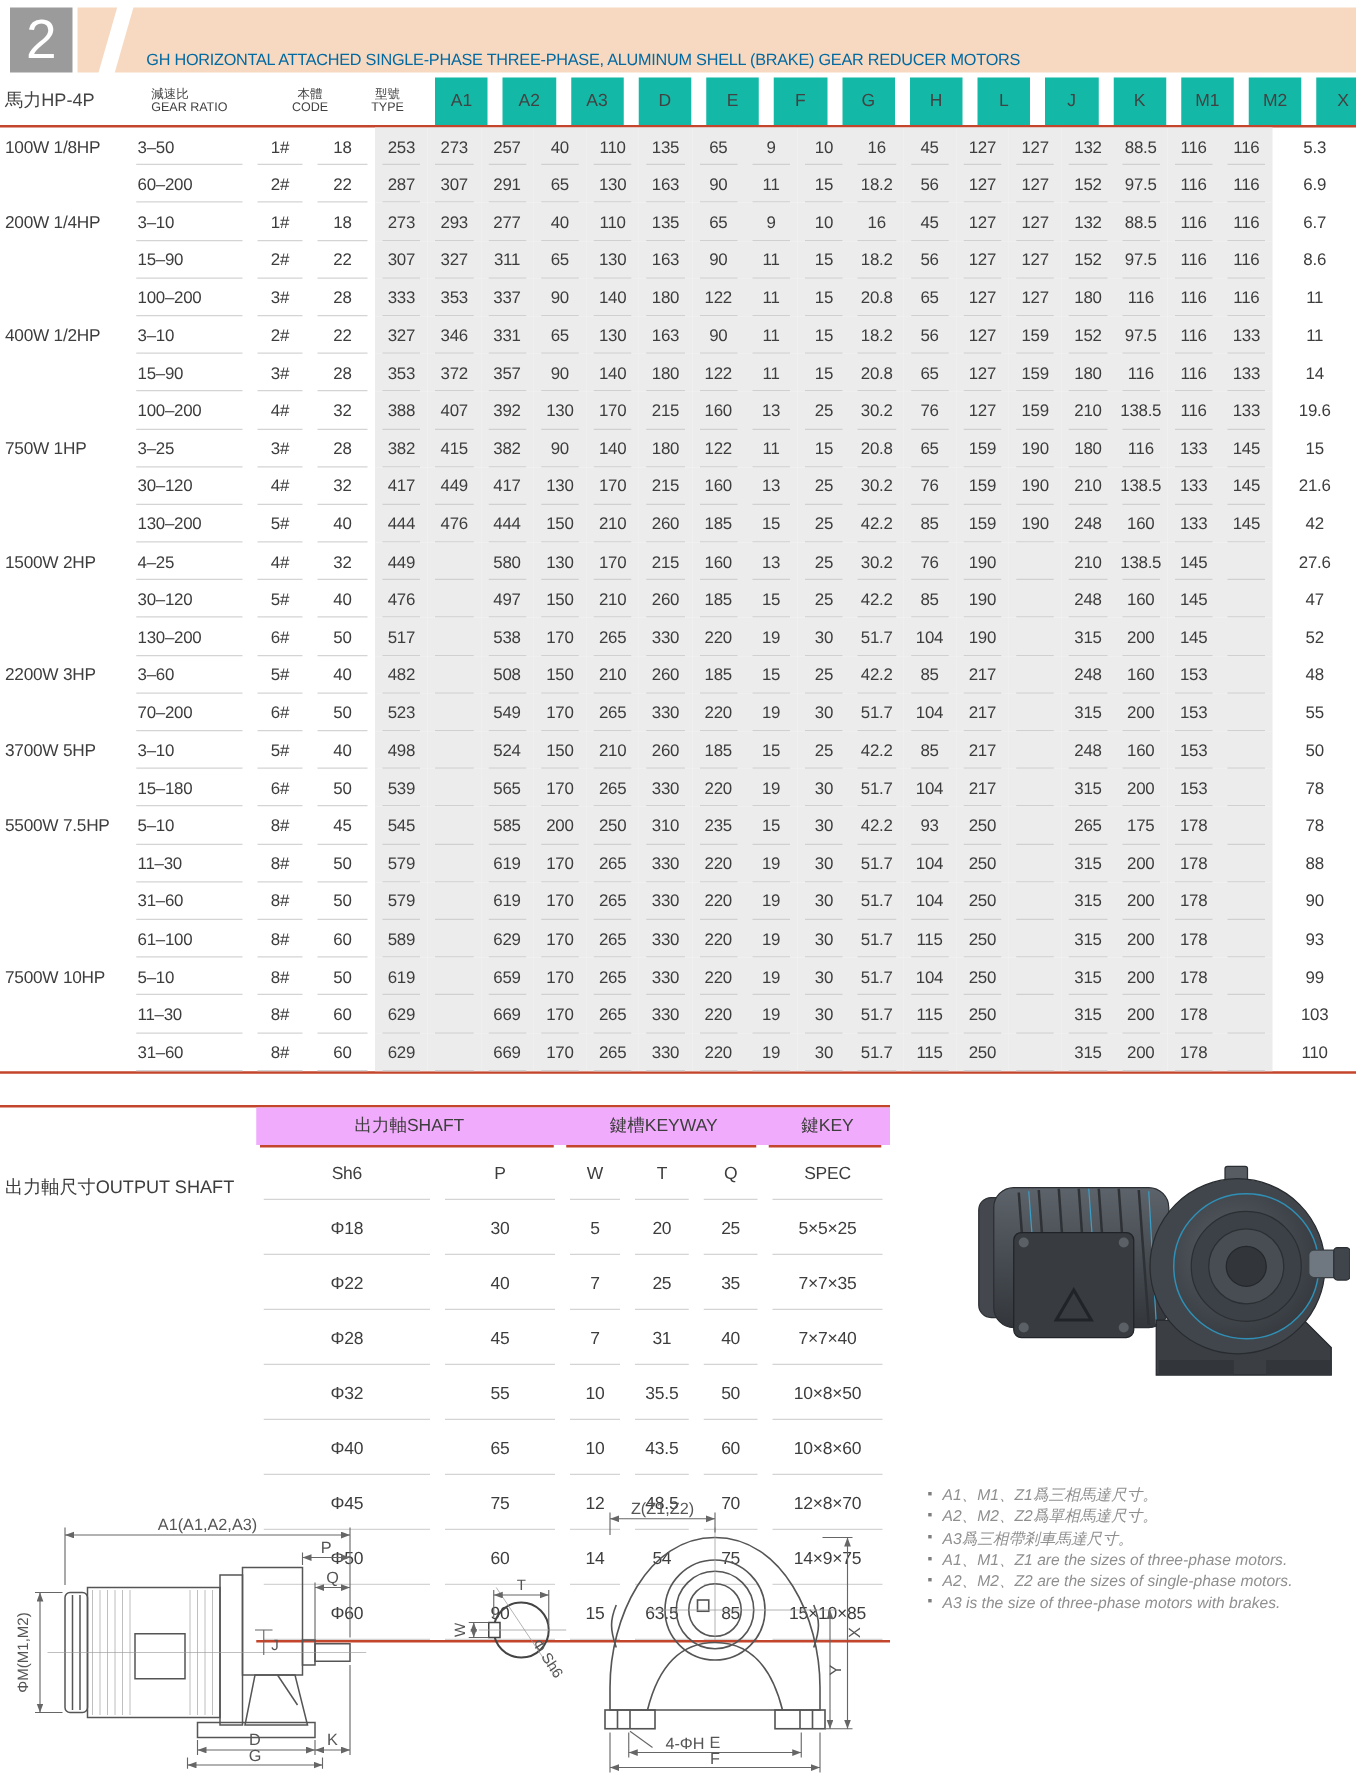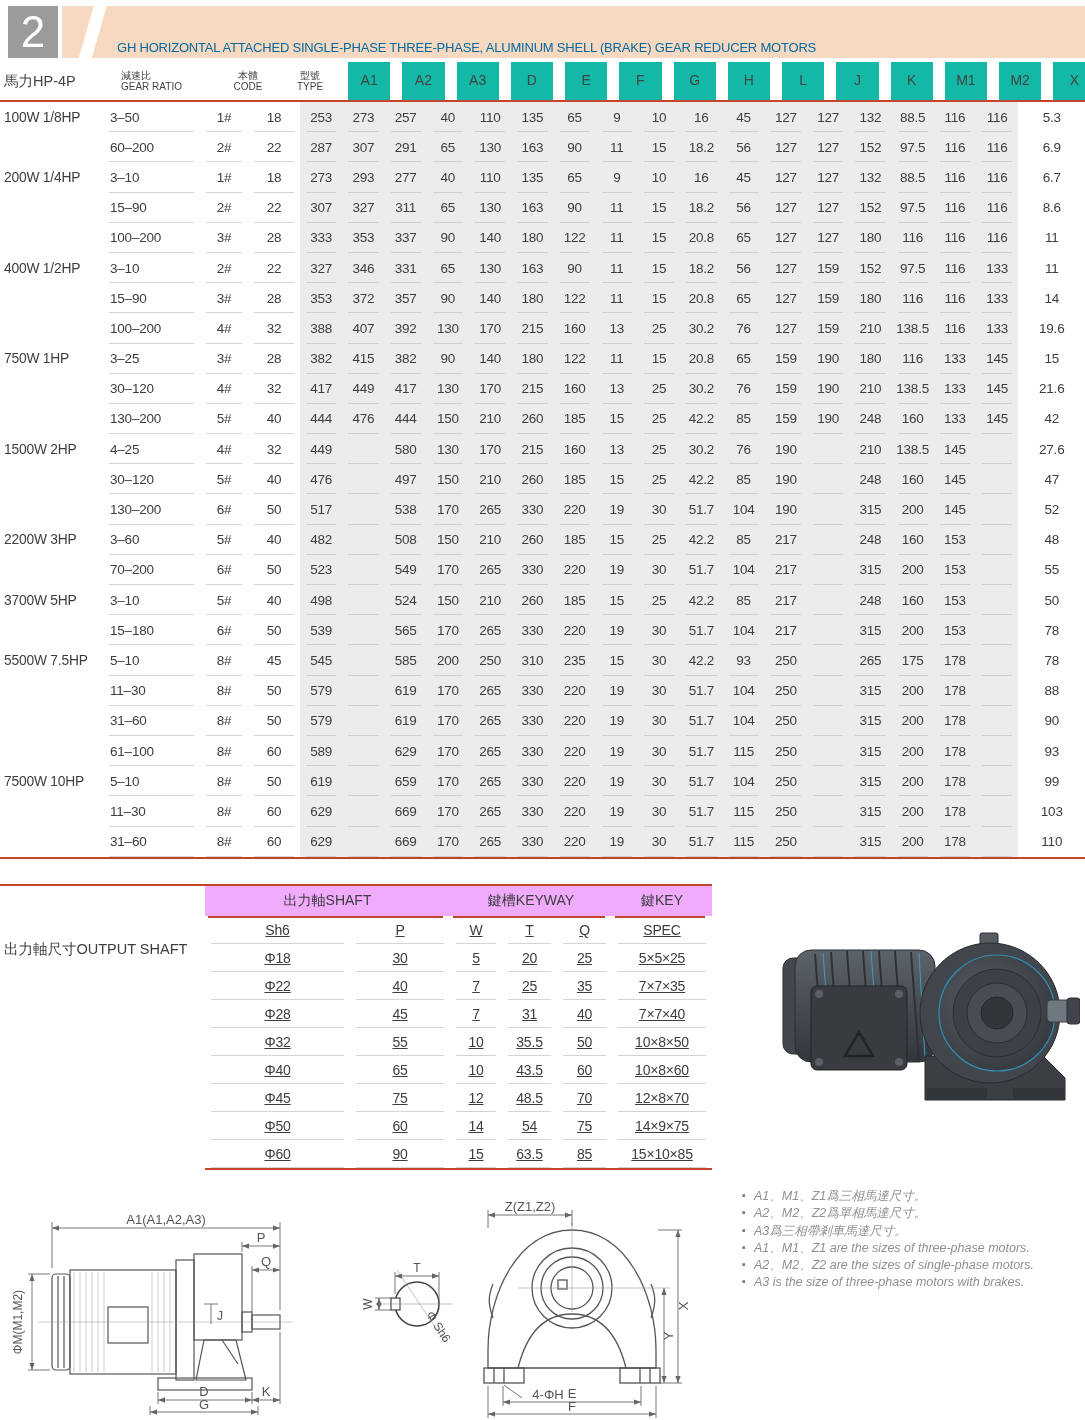--- a/index.html
+++ b/index.html
@@ -32,21 +32,21 @@
   .c-dim.ul{background-image:linear-gradient(#d0d0d0,#d0d0d0);}
   .m-bottom{height:0;border-bottom:2px solid #c3452c;}
 
   
   .s-topline{position:absolute;left:0;top:884px;width:712px;height:2px;background:#c3452c;}
   .s-label{position:absolute;left:4px;top:896px;font-size:14.5px;color:#3d3d3d;margin-top:44px;}
   .stable{position:absolute;left:205px;top:886px;width:507px;}
   .sgroups{display:grid;grid-template-columns:245px 162px 100px;height:30px;background:#f0abfc;}
   .sgroup{position:relative;display:flex;align-items:center;justify-content:center;font-size:14px;color:#3d3d3d;}
   .sgroup::after{content:"";position:absolute;left:3px;right:7px;bottom:-2px;height:2px;background:#c3452c;}
-  .sgrid{display:grid;grid-template-columns:145px 100px 52px 55px 55px 100px;height:28px;text-decoration:underline;}
+  .sgrid{display:grid;grid-template-columns:145px 100px 52px 55px 55px 100px;height:44px;}
   .sgrid .cell{display:flex;align-items:center;justify-content:center;font-size:14px;letter-spacing:-0.2px;}
   .s-bottom{height:0;border-bottom:2px solid #c3452c;}
 
   
   .notes{position:absolute;left:742px;top:1188px;width:343px;font-style:italic;}
   .note{position:relative;padding-left:12px;font-size:12.5px;line-height:1.3;color:#8f8f8f;margin-bottom:1px;white-space:nowrap;}
   .note::before{content:"▪";position:absolute;left:0;top:0;font-size:11px;color:#7d7d7d;}
 
   
   svg text{font-family:"Liberation Sans","DejaVu Sans",sans-serif;fill:#555;}

